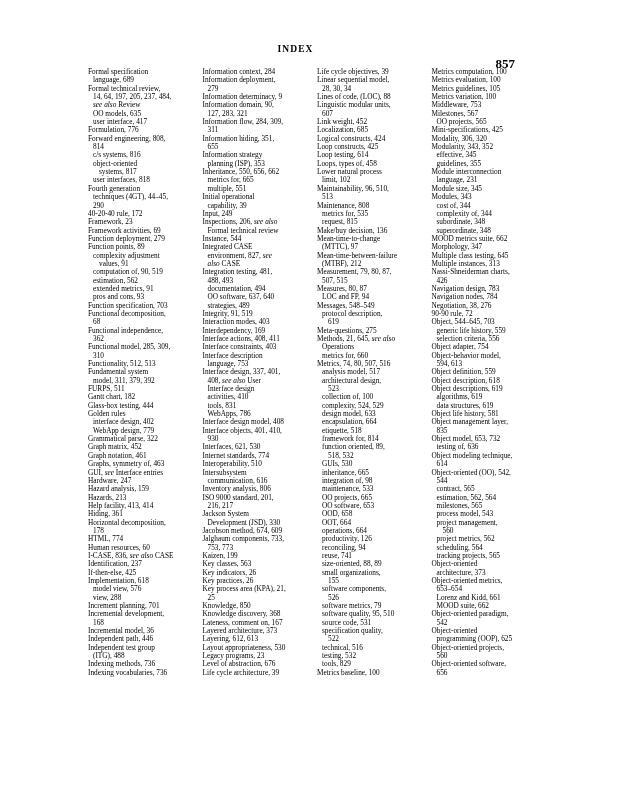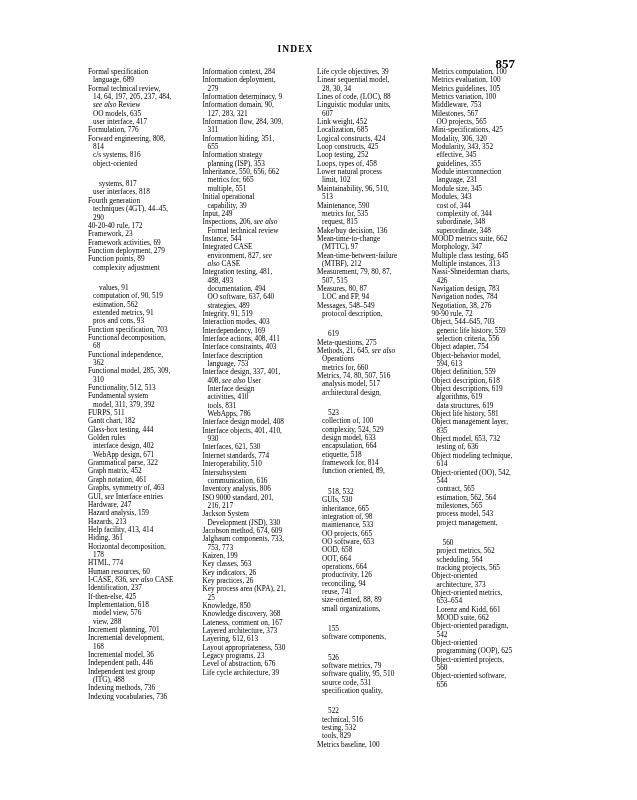--- a/index.html
+++ b/index.html
@@ -68,21 +68,20 @@
     margin: 0;
     padding: 0;
     text-indent: 0;
   }
   .entry.sub {
     padding-left: 5.5px;
     text-indent: -0.5px;
   }
   .entry.sub2 {
     padding-left: 11px;
-    margin-top: 12px;
   }
   .it {
     font-style: italic;
   }
 </style>
 </head>
 <body>
 
 <div class="page">
   <div class="header">
@@ -128,21 +127,21 @@
         <div class="entry">Functional model, 285, 309,</div>
         <div class="entry sub">310</div>
         <div class="entry">Functionality, 512, 513</div>
         <div class="entry">Fundamental system</div>
         <div class="entry sub">model, 311, 379, 392</div>
         <div class="entry">FURPS, 511</div>
         <div class="entry">Gantt chart, 182</div>
         <div class="entry">Glass-box testing, 444</div>
         <div class="entry">Golden rules</div>
         <div class="entry sub">interface design, 402</div>
-        <div class="entry sub">WebApp design, 671</div>
+        <div class="entry sub">WebApp design, 779</div>
         <div class="entry">Grammatical parse, 322</div>
         <div class="entry">Graph matrix, 452</div>
         <div class="entry">Graph notation, 461</div>
         <div class="entry">Graphs, symmetry of, 463</div>
         <div class="entry">GUI, <span class="it">see</span> Interface entries</div>
         <div class="entry">Hardware, 247</div>
         <div class="entry">Hazard analysis, 159</div>
         <div class="entry">Hazards, 213</div>
         <div class="entry">Help facility, 413, 414</div>
         <div class="entry">Hiding, 361</div>
@@ -245,27 +244,27 @@
         <div class="entry">Life cycle objectives, 39</div>
         <div class="entry">Linear sequential model,</div>
         <div class="entry sub">28, 30, 34</div>
         <div class="entry">Lines of code, (LOC), 88</div>
         <div class="entry">Linguistic modular units,</div>
         <div class="entry sub">607</div>
         <div class="entry">Link weight, 452</div>
         <div class="entry">Localization, 685</div>
         <div class="entry">Logical constructs, 424</div>
         <div class="entry">Loop constructs, 425</div>
-        <div class="entry">Loop testing, 252</div>
+        <div class="entry">Loop testing, 614</div>
         <div class="entry">Loops, types of, 458</div>
         <div class="entry">Lower natural process</div>
         <div class="entry sub">limit, 102</div>
         <div class="entry">Maintainability, 96, 510,</div>
         <div class="entry sub">513</div>
-        <div class="entry">Maintenance, 590</div>
+        <div class="entry">Maintenance, 808</div>
         <div class="entry sub">metrics for, 535</div>
         <div class="entry sub">request, 815</div>
         <div class="entry">Make/buy decision, 136</div>
         <div class="entry">Mean-time-to-change</div>
         <div class="entry sub">(MTTC), 97</div>
         <div class="entry">Mean-time-between-failure</div>
         <div class="entry sub">(MTBF), 212</div>
         <div class="entry">Measurement, 79, 80, 87,</div>
         <div class="entry sub">507, 515</div>
         <div class="entry">Measures, 80, 87</div>

